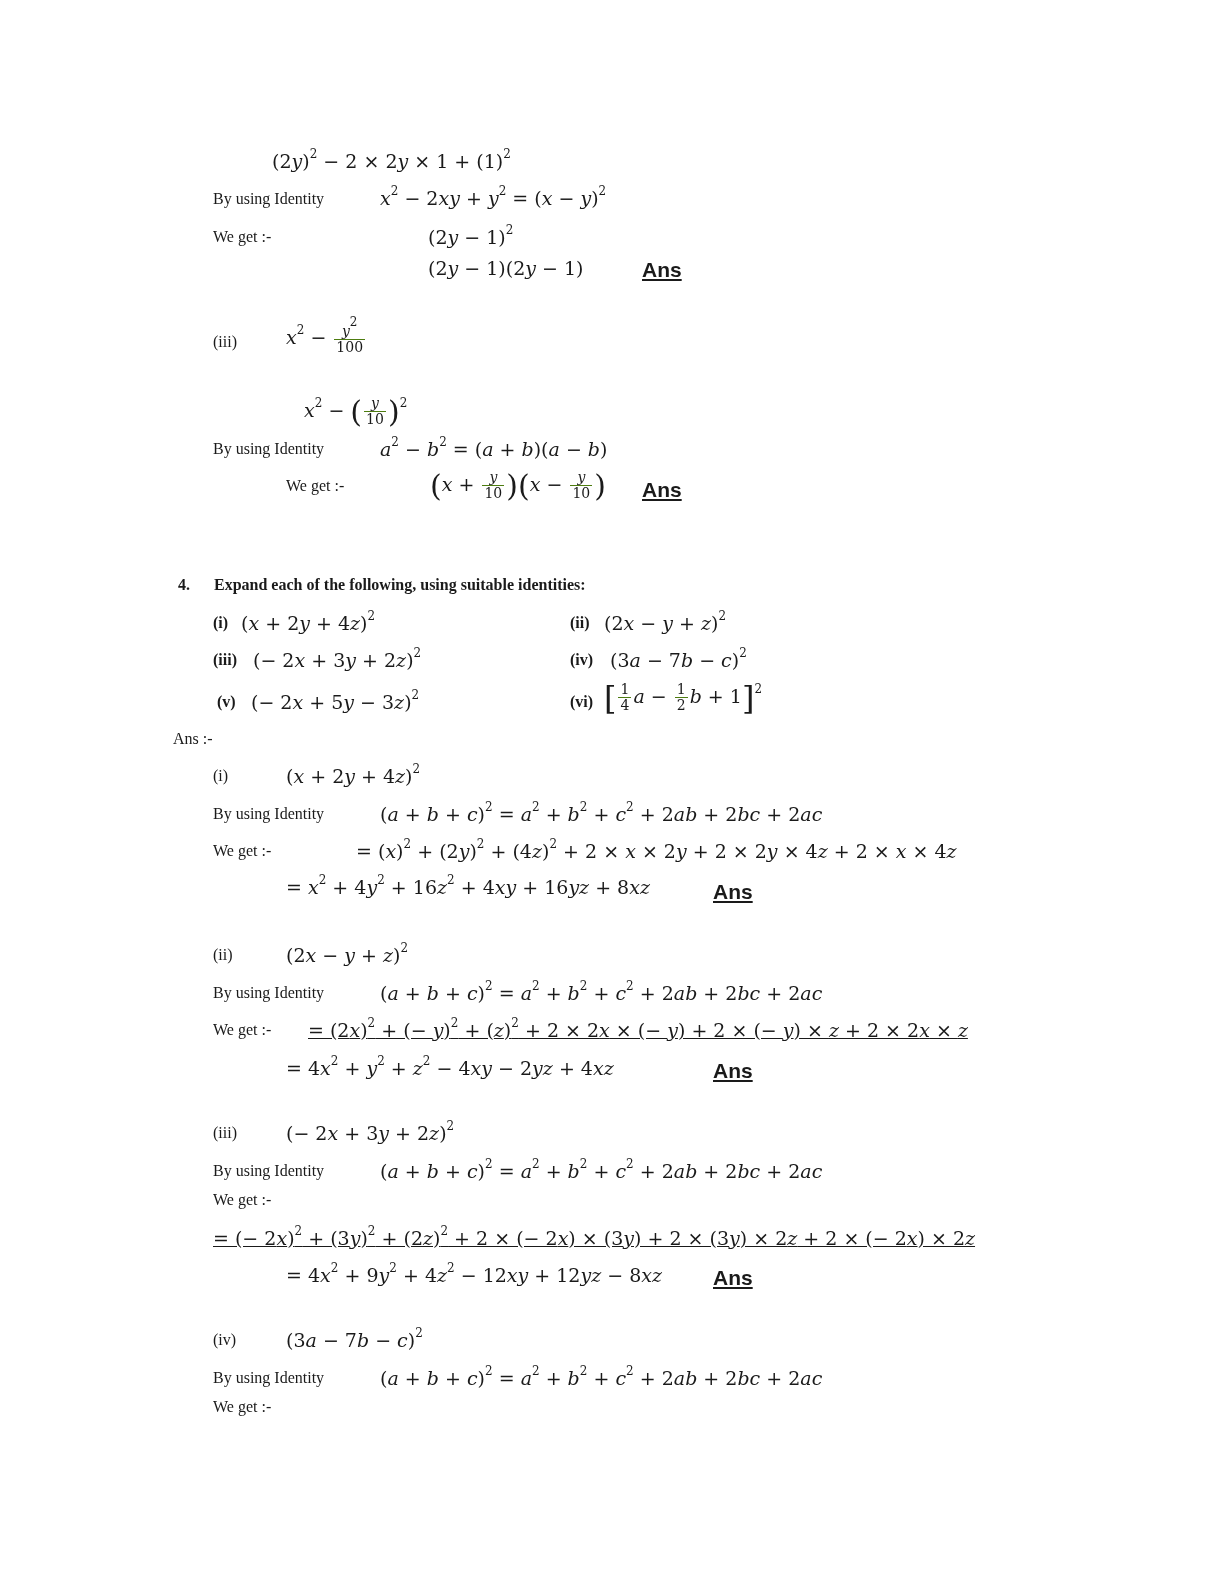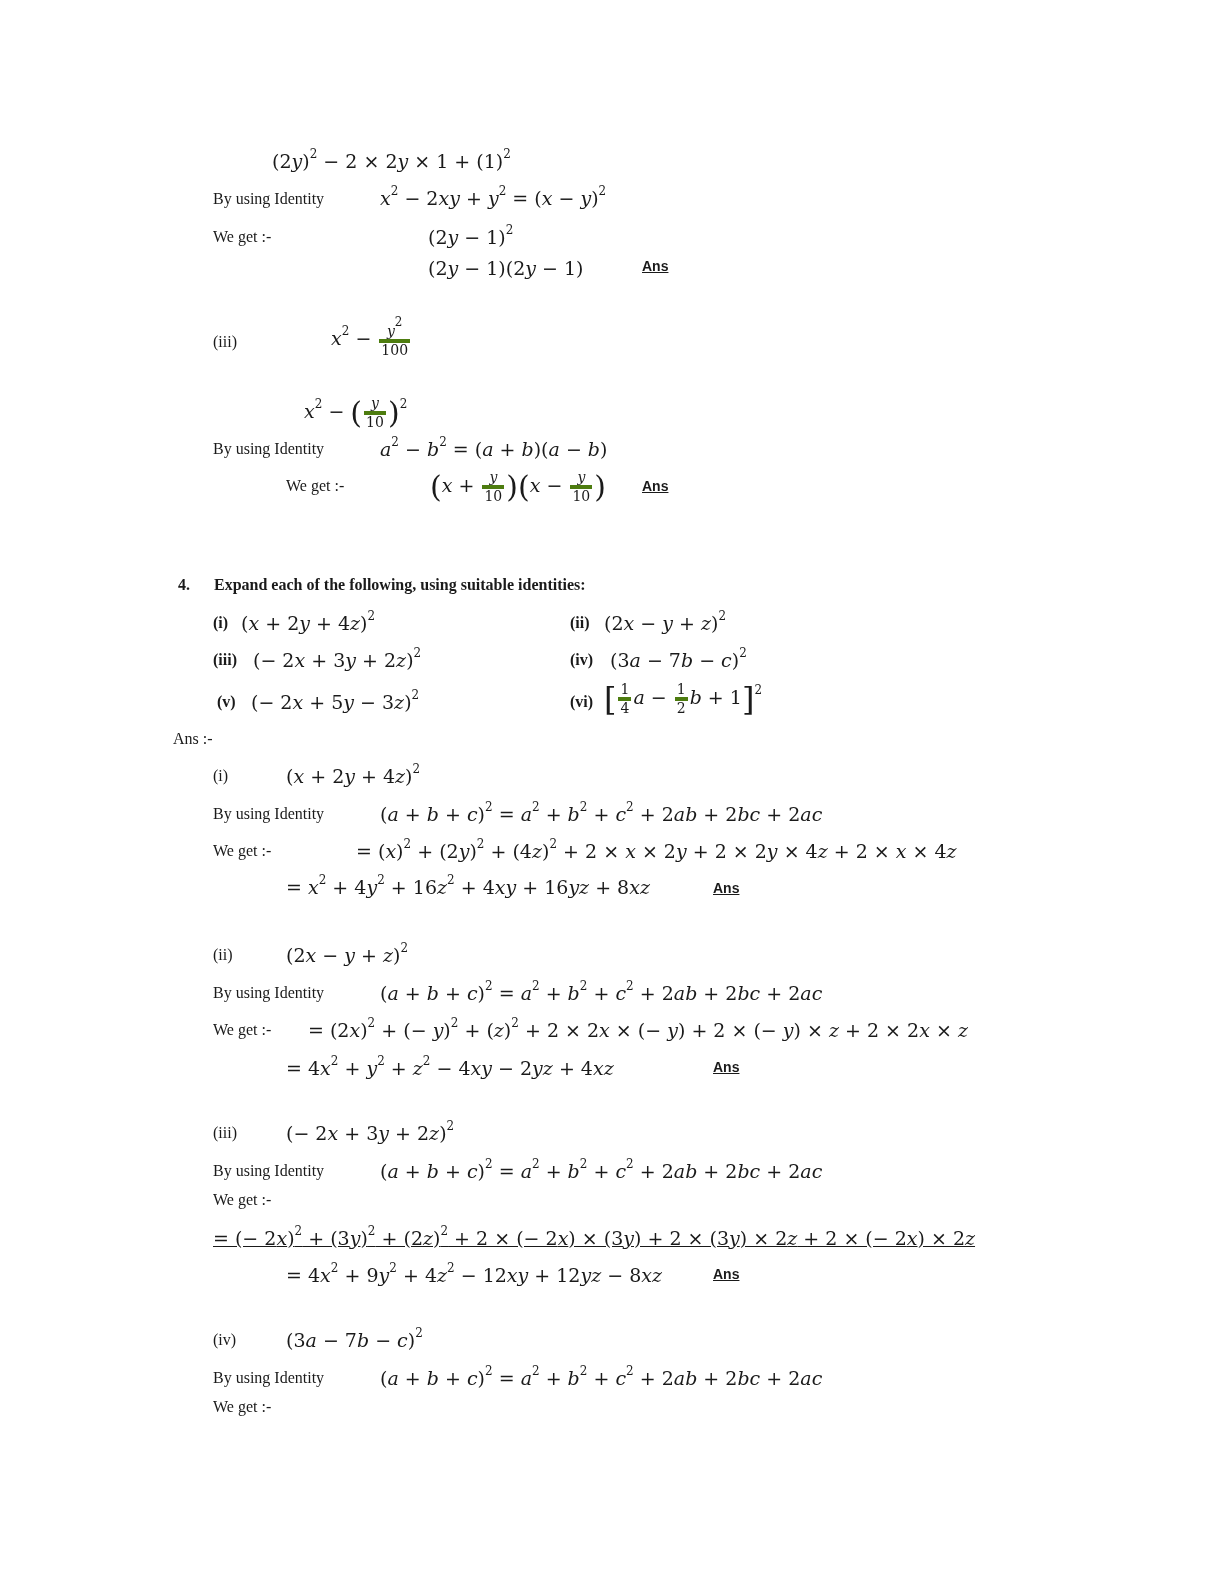--- a/index.html
+++ b/index.html
@@ -1,41 +1,41 @@
 <!DOCTYPE html>
 <html><head>
 <meta charset="utf-8">
 <style>
   html, body { margin:0; padding:0; background:#ffffff; }
   body { width:1224px; height:1584px; position:relative; overflow:hidden; color:#1a1a1a; }
   .t { position:absolute; font-family:Liberation Serif, serif; font-size:16px; white-space:nowrap; line-height:1; }
   .m { position:absolute; font-family:"DejaVu Serif", serif; font-size:19px; white-space:nowrap; line-height:1; }
   .m i, .mi { font-style:italic; }
   .b { font-weight:bold; }
-  .ans { font-family:"Liberation Sans", sans-serif; font-weight:bold; text-decoration:underline; font-size:14px; }
+  .ans { font-family:"Liberation Sans", sans-serif; font-weight:bold; text-decoration:underline; font-size:21px; }
   sup { font-size:12px; vertical-align:10px; line-height:0; }
   .frac { display:inline-block; vertical-align:middle; text-align:center; font-size:14px; margin:0 2px; }
-  .frac .n { display:block; border-bottom:4px solid #4d7c0f; padding:0 2px; line-height:1.05; }
+  .frac .n { display:block; border-bottom:1px solid #4d7c0f; padding:0 2px; line-height:1.05; }
   .frac .d { display:block; padding:0 2px; line-height:1.1; }
   .paren { font-size:30px; vertical-align:middle; font-weight:lighter; }
   .brack { font-size:32px; vertical-align:middle; }
 </style>
 </head>
 <body>
 
 <div class="m" style="left:272px;top:152px;">(2<i>y</i>)<sup>2</sup> − 2 × 2<i>y</i> × 1 + (1)<sup>2</sup></div>
 <div class="t" style="left:213px;top:191px;">By using Identity</div>
 <div class="m" style="left:380px;top:189px;"><i>x</i><sup>2</sup> − 2<i>xy</i> + <i>y</i><sup>2</sup> = (<i>x</i> − <i>y</i>)<sup>2</sup></div>
 <div class="t" style="left:213px;top:229px;">We get :-</div>
 <div class="m" style="left:428px;top:228px;">(2<i>y</i> − 1)<sup>2</sup></div>
 <div class="m" style="left:428px;top:259px;">(2<i>y</i> − 1)(2<i>y</i> − 1)</div>
 <div class="ans" style="position:absolute;left:642px;top:258px;">Ans</div>
 
 <div class="t" style="left:213px;top:334px;">(iii)</div>
-<div class="m" style="left:286px;top:322px;margin-left:45px;"><i>x</i><sup>2</sup> − <span class="frac"><span class="n"><i>y</i><sup>2</sup></span><span class="d">100</span></span></div>
+<div class="m" style="left:286px;top:322px;"><i>x</i><sup>2</sup> − <span class="frac"><span class="n"><i>y</i><sup>2</sup></span><span class="d">100</span></span></div>
 <div class="m" style="left:286px;top:396px;margin-left:18px;"><i>x</i><sup>2</sup> − <span class="paren">(</span><span class="frac"><span class="n"><i>y</i></span><span class="d">10</span></span><span class="paren">)</span><sup>2</sup></div>
 <div class="t" style="left:213px;top:441px;">By using Identity</div>
 <div class="m" style="left:380px;top:440px;"><i>a</i><sup>2</sup> − <i>b</i><sup>2</sup> = (<i>a</i> + <i>b</i>)(<i>a</i> − <i>b</i>)</div>
 <div class="t" style="left:286px;top:478px;">We get :-</div>
 <div class="m" style="left:430px;top:470px;"><span class="paren">(</span><i>x</i> + <span class="frac"><span class="n"><i>y</i></span><span class="d">10</span></span><span class="paren">)</span><span class="paren">(</span><i>x</i> − <span class="frac"><span class="n"><i>y</i></span><span class="d">10</span></span><span class="paren">)</span></div>
 <div class="ans" style="position:absolute;left:642px;top:478px;">Ans</div>
 
 <div class="t b" style="left:178px;top:577px;">4.</div>
 <div class="t b" style="left:214px;top:577px;">Expand each of the following, using suitable identities:</div>
 
@@ -63,21 +63,21 @@
 <div class="t" style="left:213px;top:843px;">We get :-</div>
 <div class="m" style="left:356px;top:842px;">= (<i>x</i>)<sup>2</sup> + (2<i>y</i>)<sup>2</sup> + (4<i>z</i>)<sup>2</sup> + 2 × <i>x</i> × 2<i>y</i> + 2 × 2<i>y</i> × 4<i>z</i> + 2 × <i>x</i> × 4<i>z</i></div>
 <div class="m" style="left:286px;top:878px;">= <i>x</i><sup>2</sup> + 4<i>y</i><sup>2</sup> + 16<i>z</i><sup>2</sup> + 4<i>xy</i> + 16<i>yz</i> + 8<i>xz</i></div>
 <div class="ans" style="position:absolute;left:713px;top:880px;">Ans</div>
 
 <div class="t" style="left:213px;top:947px;">(ii)</div>
 <div class="m" style="left:286px;top:946px;">(2<i>x</i> − <i>y</i> + <i>z</i>)<sup>2</sup></div>
 <div class="t" style="left:213px;top:985px;">By using Identity</div>
 <div class="m" style="left:380px;top:984px;">(<i>a</i> + <i>b</i> + <i>c</i>)<sup>2</sup> = <i>a</i><sup>2</sup> + <i>b</i><sup>2</sup> + <i>c</i><sup>2</sup> + 2<i>ab</i> + 2<i>bc</i> + 2<i>ac</i></div>
 <div class="t" style="left:213px;top:1022px;">We get :-</div>
-<div class="m" style="left:308px;top:1021px;">= (2<i>x</i>)<sup>2</sup> + (− <i>y</i>)<sup>2</sup> + (<i>z</i>)<sup>2</sup> + 2 × 2<i>x</i> × (− <i>y</i>) + 2 × (− <i>y</i>) × <i>z</i> + 2 × 2<i>x</i> × <i>z</i></div>
+<div class="m" style="left:308px;top:1021px;text-decoration:underline;">= (2<i>x</i>)<sup>2</sup> + (− <i>y</i>)<sup>2</sup> + (<i>z</i>)<sup>2</sup> + 2 × 2<i>x</i> × (− <i>y</i>) + 2 × (− <i>y</i>) × <i>z</i> + 2 × 2<i>x</i> × <i>z</i></div>
 <div class="m" style="left:286px;top:1059px;">= 4<i>x</i><sup>2</sup> + <i>y</i><sup>2</sup> + <i>z</i><sup>2</sup> − 4<i>xy</i> − 2<i>yz</i> + 4<i>xz</i></div>
 <div class="ans" style="position:absolute;left:713px;top:1059px;">Ans</div>
 
 <div class="t" style="left:213px;top:1125px;">(iii)</div>
 <div class="m" style="left:286px;top:1124px;">(− 2<i>x</i> + 3<i>y</i> + 2<i>z</i>)<sup>2</sup></div>
 <div class="t" style="left:213px;top:1163px;">By using Identity</div>
 <div class="m" style="left:380px;top:1162px;">(<i>a</i> + <i>b</i> + <i>c</i>)<sup>2</sup> = <i>a</i><sup>2</sup> + <i>b</i><sup>2</sup> + <i>c</i><sup>2</sup> + 2<i>ab</i> + 2<i>bc</i> + 2<i>ac</i></div>
 <div class="t" style="left:213px;top:1192px;">We get :-</div>
 <div class="m" style="left:213px;top:1229px;text-decoration:underline;">= (− 2<i>x</i>)<sup>2</sup> + (3<i>y</i>)<sup>2</sup> + (2<i>z</i>)<sup>2</sup> + 2 × (− 2<i>x</i>) × (3<i>y</i>) + 2 × (3<i>y</i>) × 2<i>z</i> + 2 × (− 2<i>x</i>) × 2<i>z</i></div>
 <div class="m" style="left:286px;top:1266px;">= 4<i>x</i><sup>2</sup> + 9<i>y</i><sup>2</sup> + 4<i>z</i><sup>2</sup> − 12<i>xy</i> + 12<i>yz</i> − 8<i>xz</i></div>

